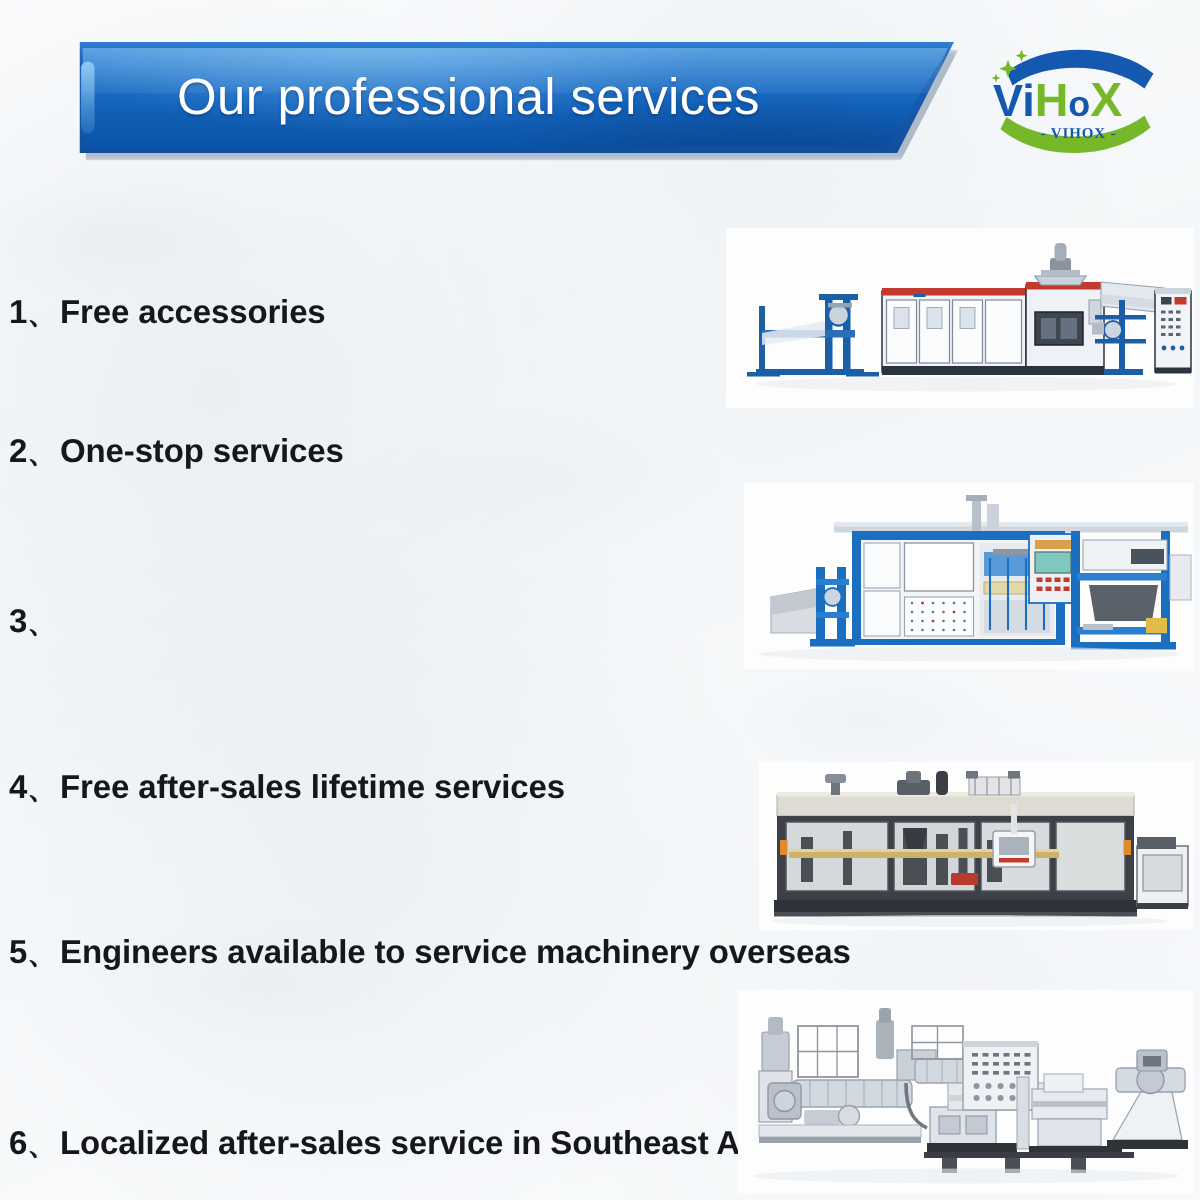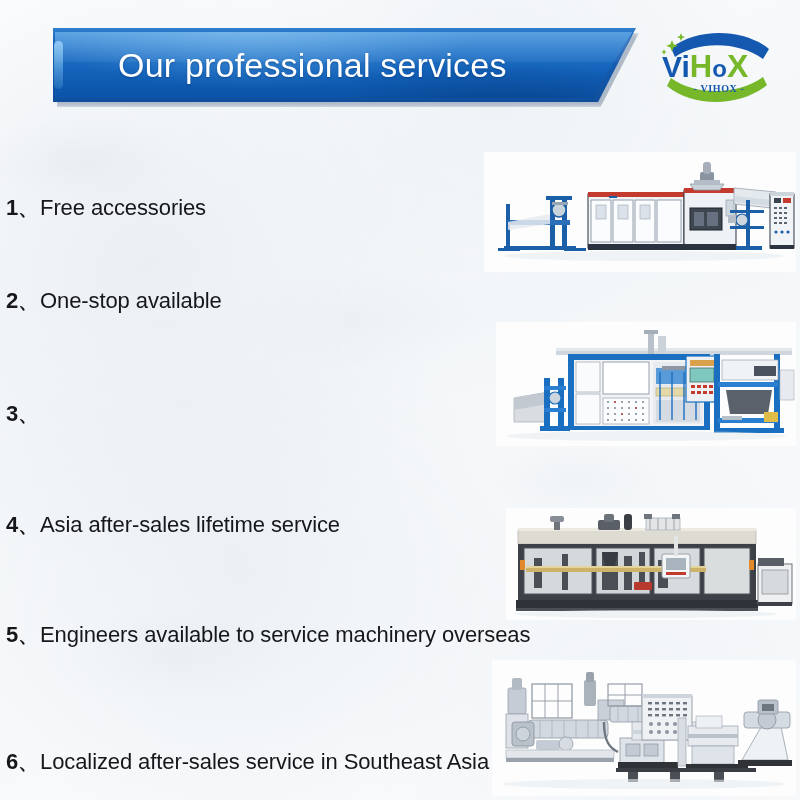--- a/index.html
+++ b/index.html
@@ -148,21 +148,21 @@
   }
   .svc-num {
     font-weight: bold;
   }
   .svc-sep {
     font-weight: bold;
     margin-right: 2px;
     font-size: 20px;
   }
   .svc-label {
-    font-weight: normal;
+    font-weight: bold;
     text-align: right;
   }
 
   .service-item[data-idx="0"] { top: 195px; }
   .service-item[data-idx="1"] { top: 288px; }
   .service-item[data-idx="2"] { top: 401px; }
   .service-item[data-idx="3"] { top: 512px; }
   .service-item[data-idx="4"] { top: 622px; }
   .service-item[data-idx="5"] { top: 749px; }
 
@@ -220,32 +220,32 @@
 
   <div class="service-item" data-idx="0">
     <span class="svc-num">1</span>
     <span class="svc-sep">、</span>
     <span class="svc-label">Free accessories</span>
   </div>
 
   <div class="service-item" data-idx="1">
     <span class="svc-num">2</span>
     <span class="svc-sep">、</span>
-    <span class="svc-label">One-stop available</span>
+    <span class="svc-label">One-stop services</span>
   </div>
 
   <div class="service-item" data-idx="2">
     <span class="svc-num">3</span>
     <span class="svc-sep">、</span>
   </div>
 
   <div class="service-item" data-idx="3">
     <span class="svc-num">4</span>
     <span class="svc-sep">、</span>
-    <span class="svc-label">Asia after-sales lifetime service</span>
+    <span class="svc-label">Free after-sales lifetime services</span>
   </div>
 
   <div class="service-item" data-idx="4">
     <span class="svc-num">5</span>
     <span class="svc-sep">、</span>
     <span class="svc-label">Engineers available to service machinery overseas</span>
   </div>
 
   <div class="service-item" data-idx="5">
     <span class="svc-num">6</span>

